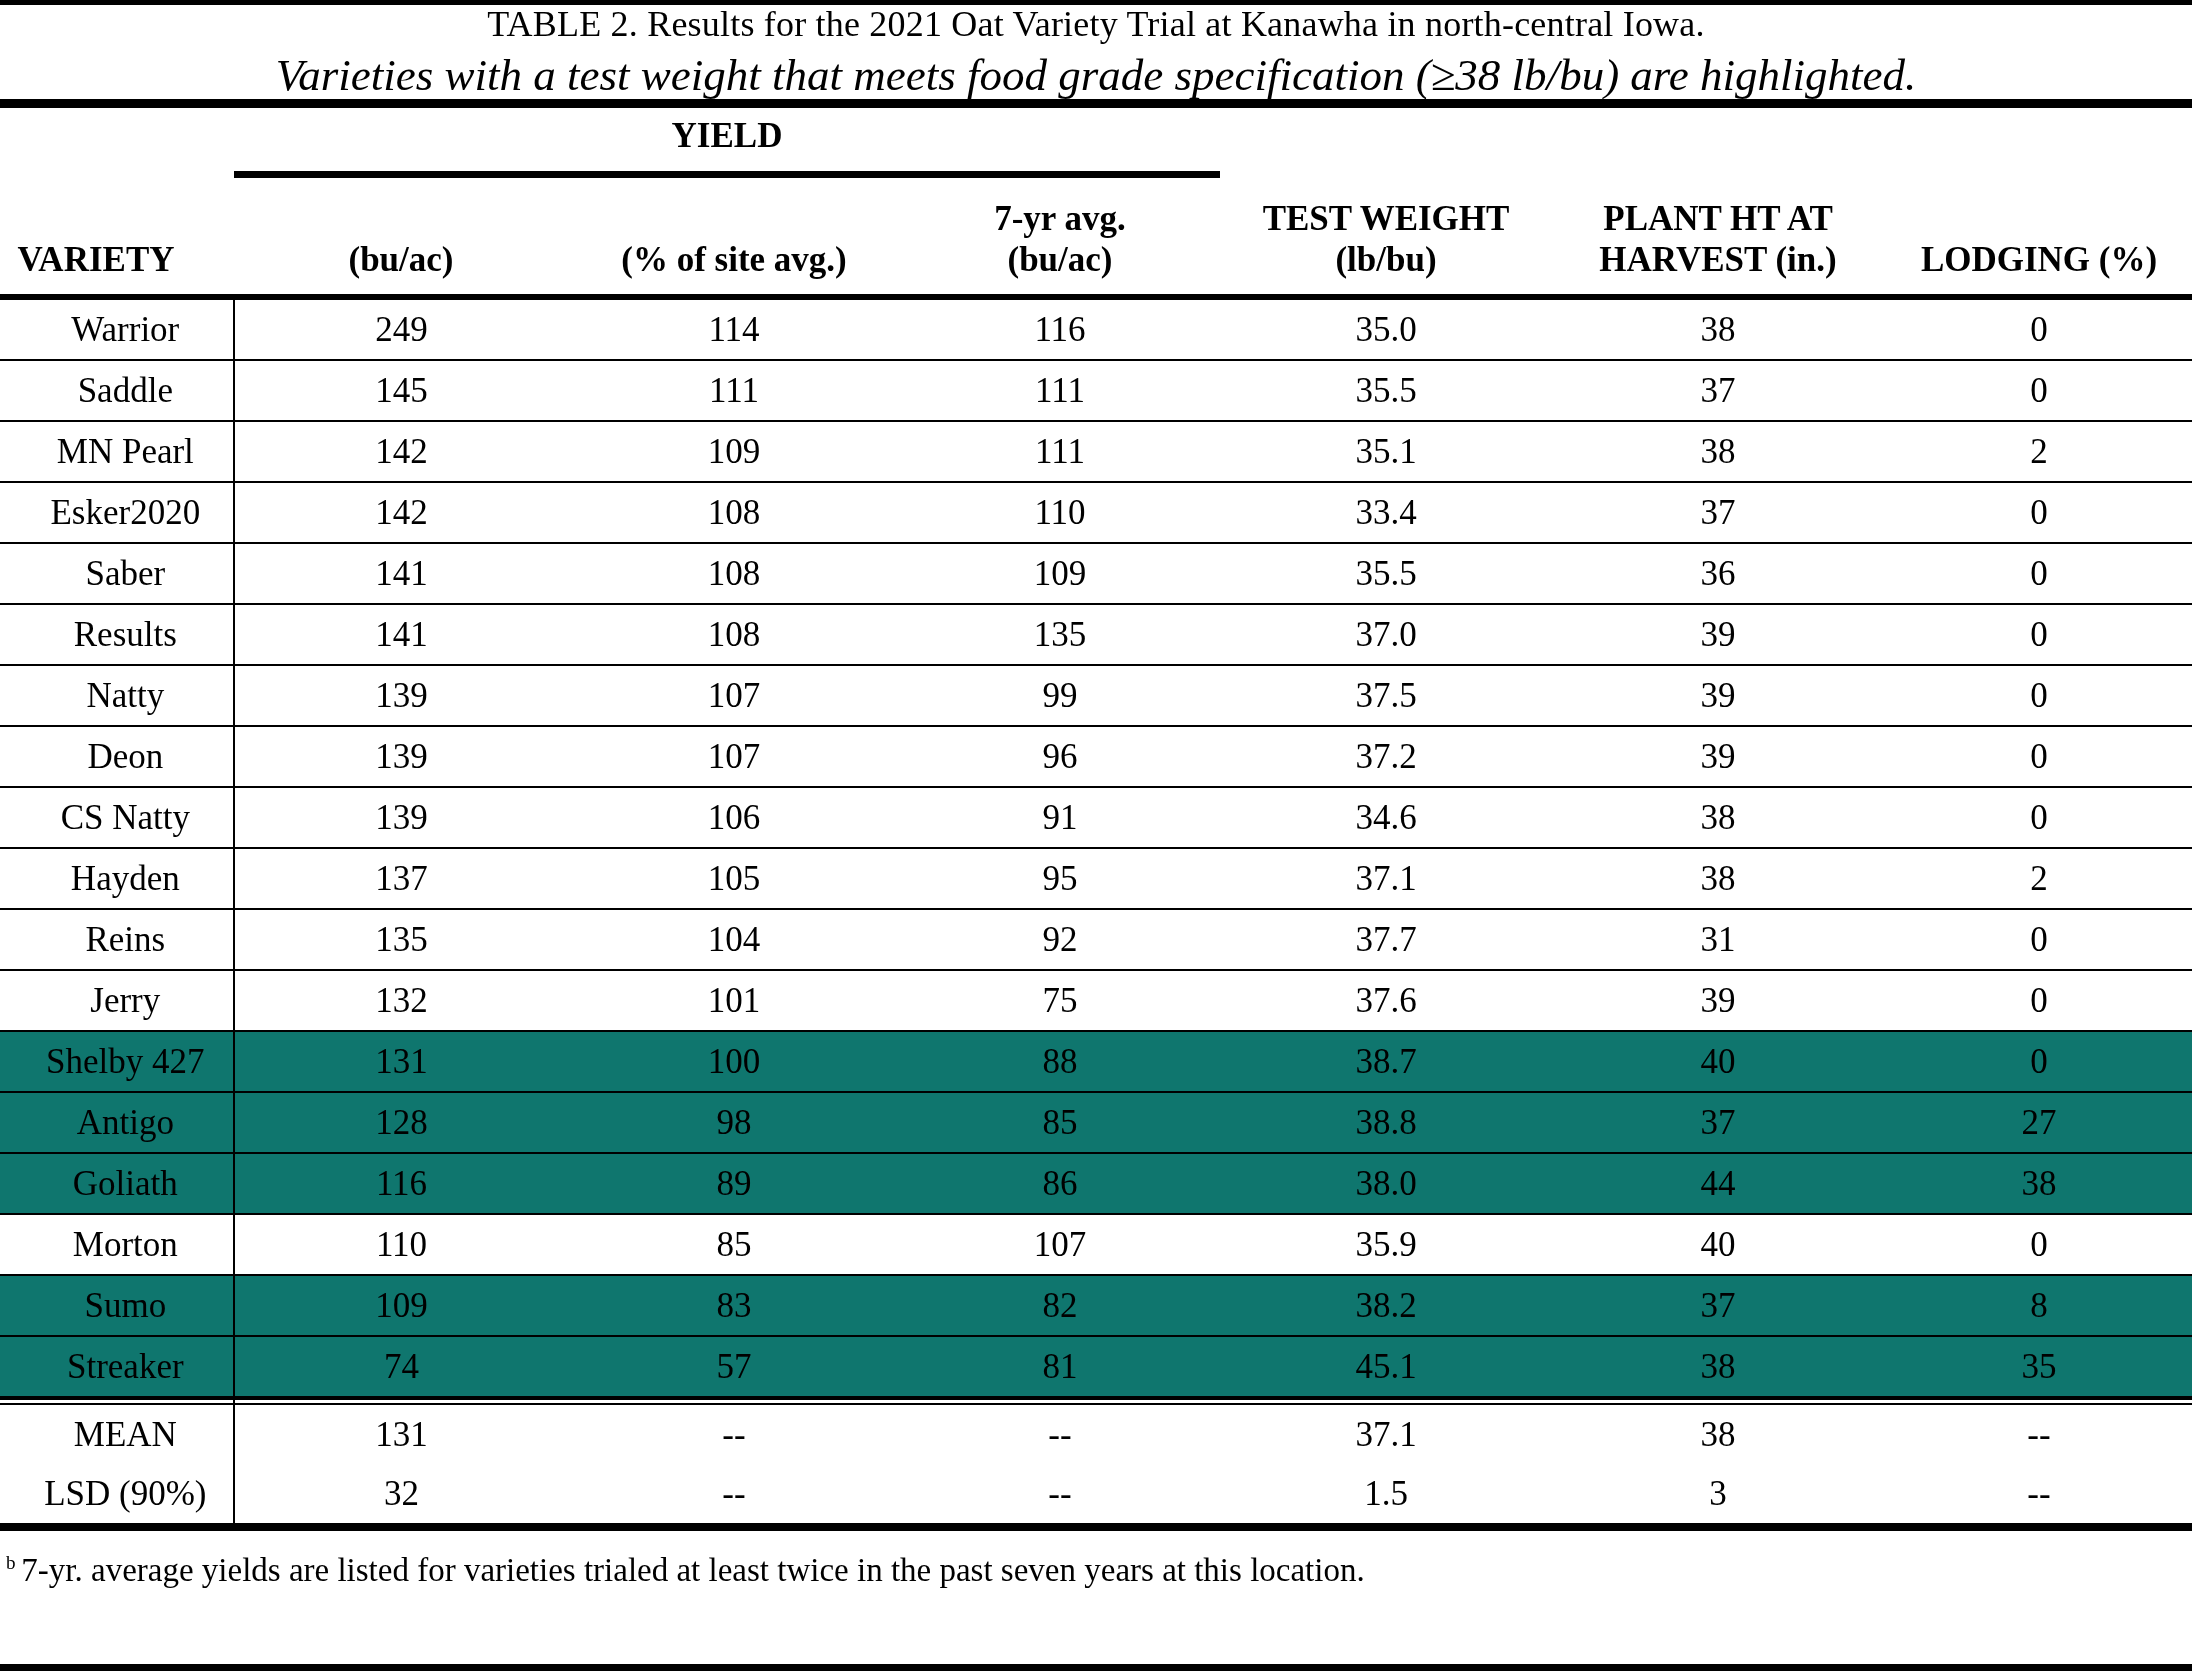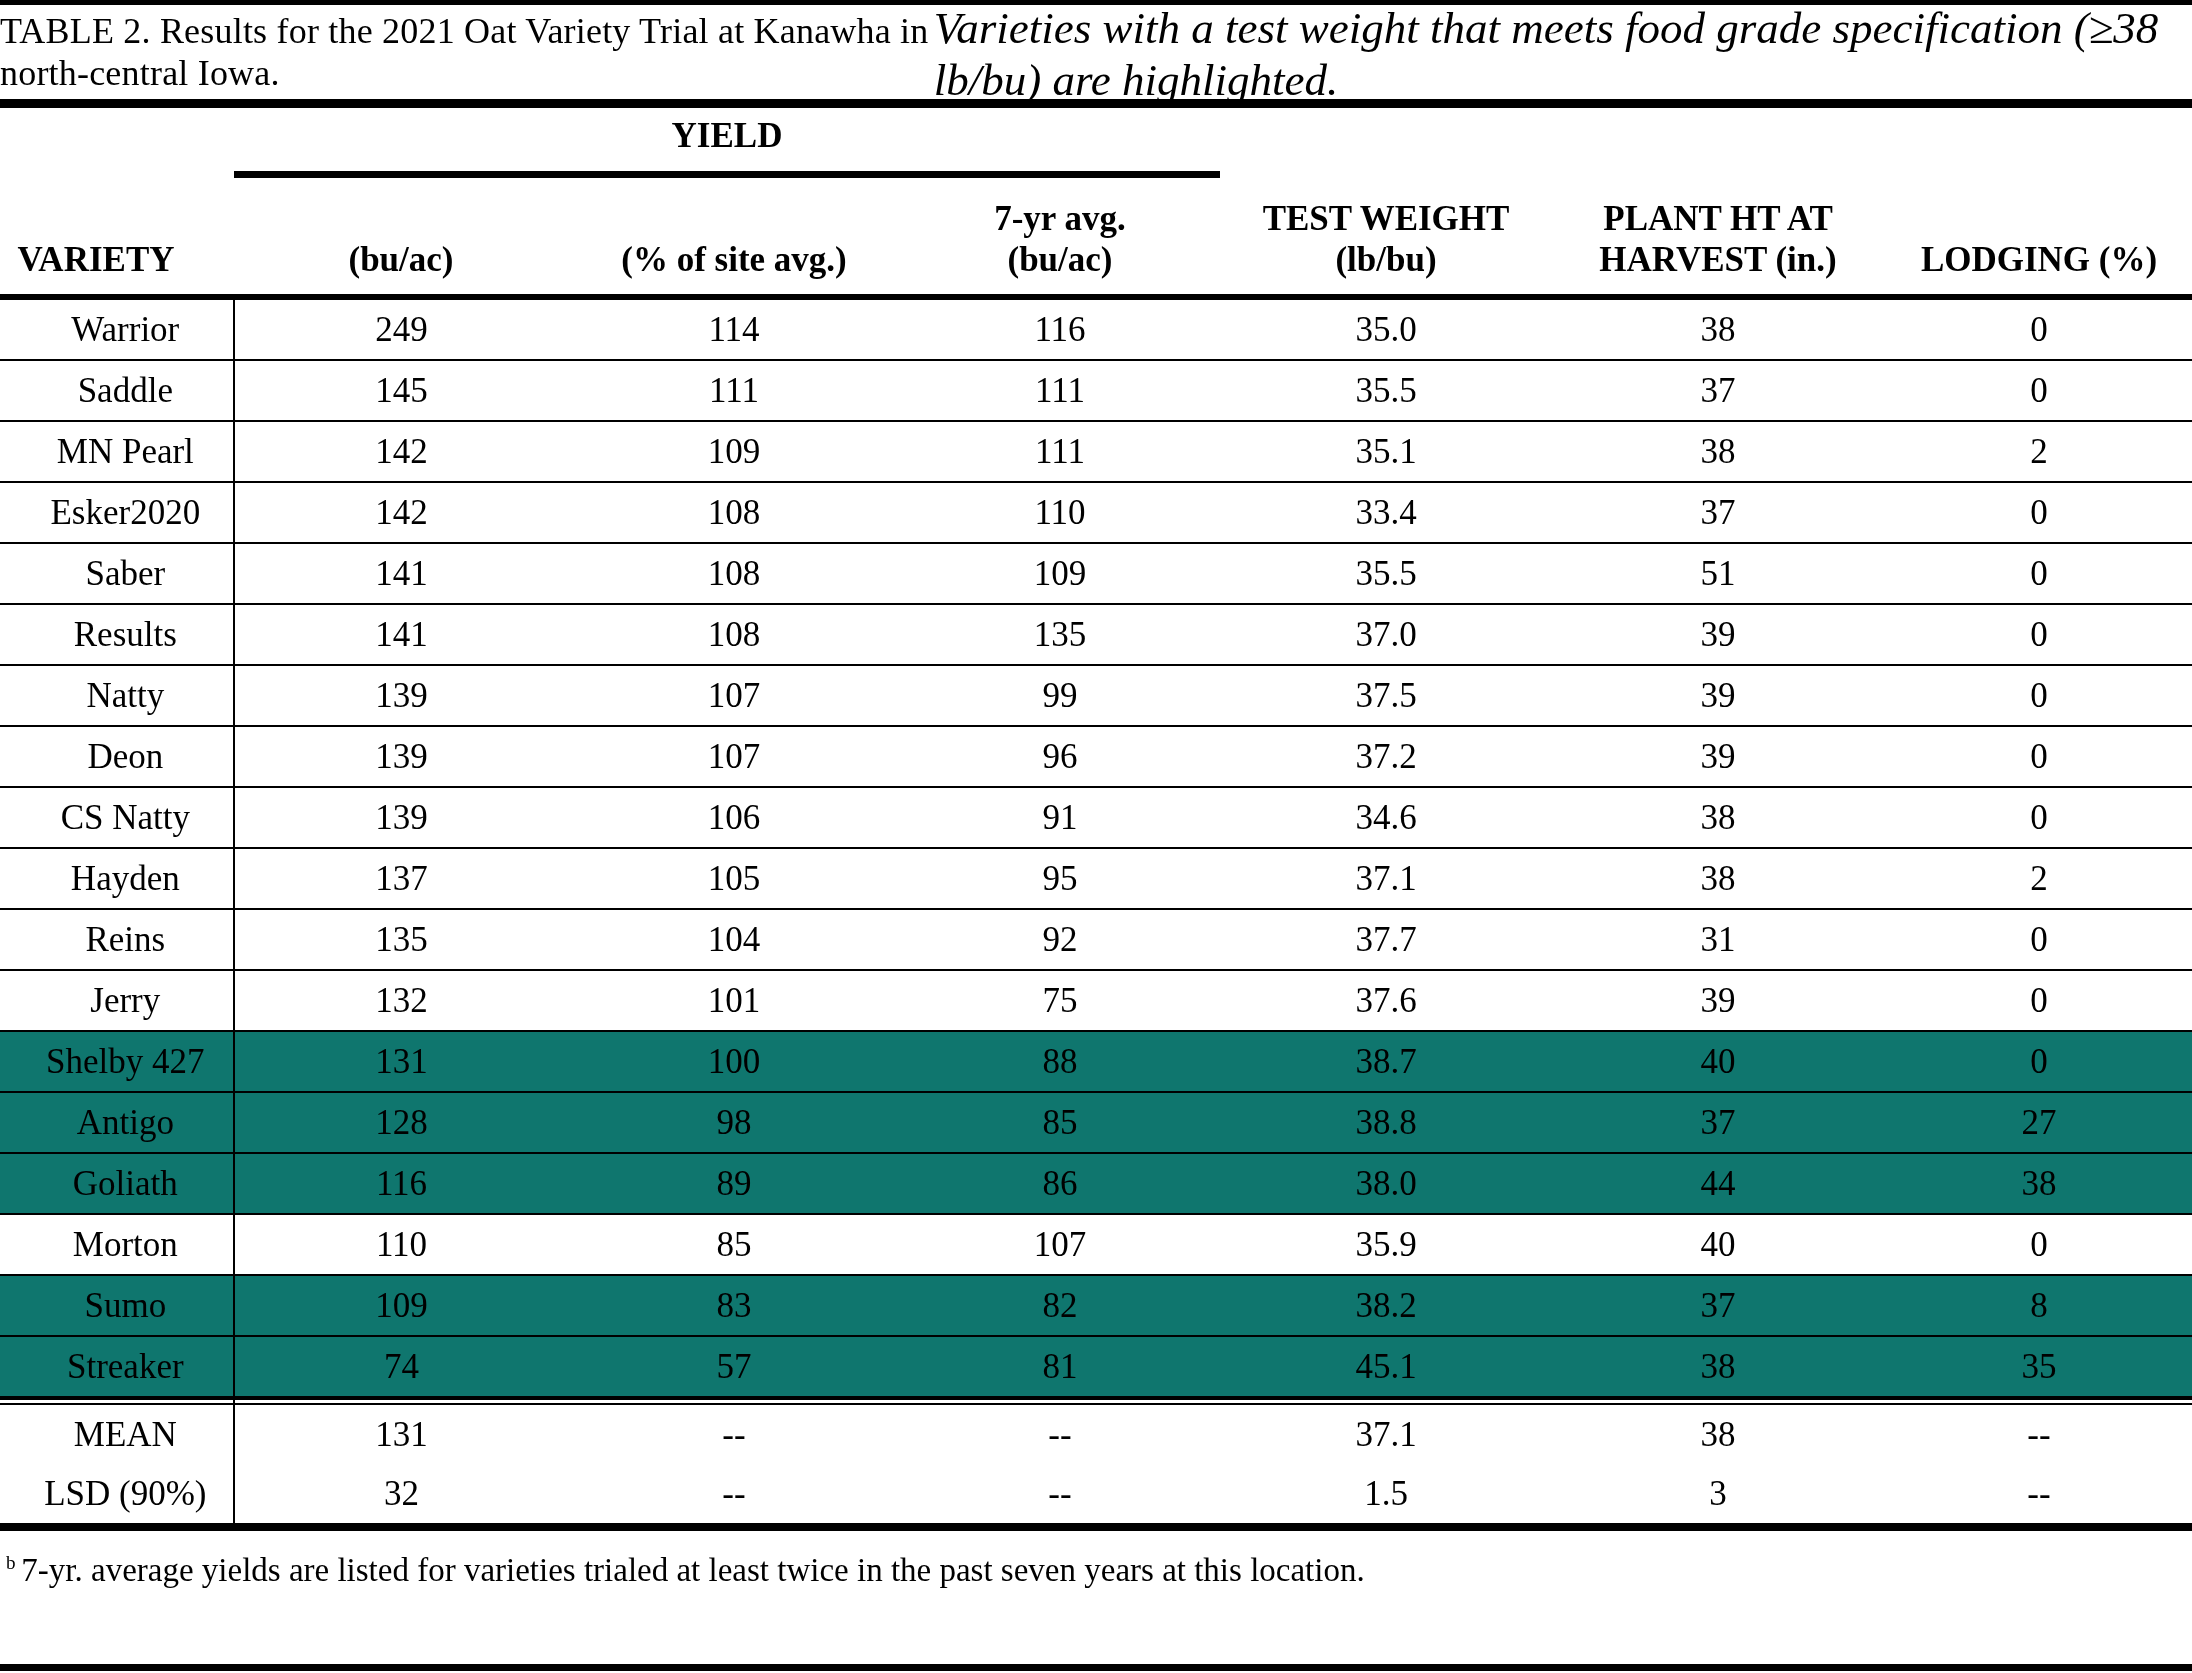--- a/index.html
+++ b/index.html
@@ -4,21 +4,21 @@
 <style>
   html,body { margin:0; padding:0; background:#ffffff; }
   .page {
     position:relative; width:2192px; height:1674px; background:#ffffff;
     font-family:"Liberation Serif","DejaVu Serif",serif; color:#000;
     overflow:hidden;
   }
   .edge-rule-top { height:4.9px; background:#000; }
   .edge-rule-bottom { position:absolute; left:0; right:0; bottom:2.9px; height:6.8px; background:#000; }
 
-  .title-block { height:94px; display:flex; flex-direction:row; align-items:center; justify-content:center; }
+  .title-block { height:94px; display:flex; flex-direction:column; align-items:center; justify-content:center; }
   .title { font-size:36px; letter-spacing:0.2px; }
   .subtitle { font-size:45px; font-style:italic; margin-top:3.9px; }
 
   table.trial {
     width:2192px; table-layout:fixed; border-collapse:collapse;
     border-top:9.8px solid #000; border-bottom:8.8px solid #000;
   }
   thead { border-bottom:6.8px solid #000; }
   th { font-weight:bold; font-size:35px; padding:0; }
   th.yield-group { border-bottom:7.8px solid #000; vertical-align:top; padding-top:7.8px; height:55px; }
@@ -122,21 +122,21 @@
     <td>37</td>
     <td>0</td>
   </tr>
 
   <tr>
     <td class="variety">Saber</td>
     <td>141</td>
     <td>108</td>
     <td>109</td>
     <td>35.5</td>
-    <td>51</td>
+    <td>36</td>
     <td>0</td>
   </tr>
 
   <tr>
     <td class="variety">Results</td>
     <td>141</td>
     <td>108</td>
     <td>135</td>
     <td>37.0</td>
     <td>39</td>

